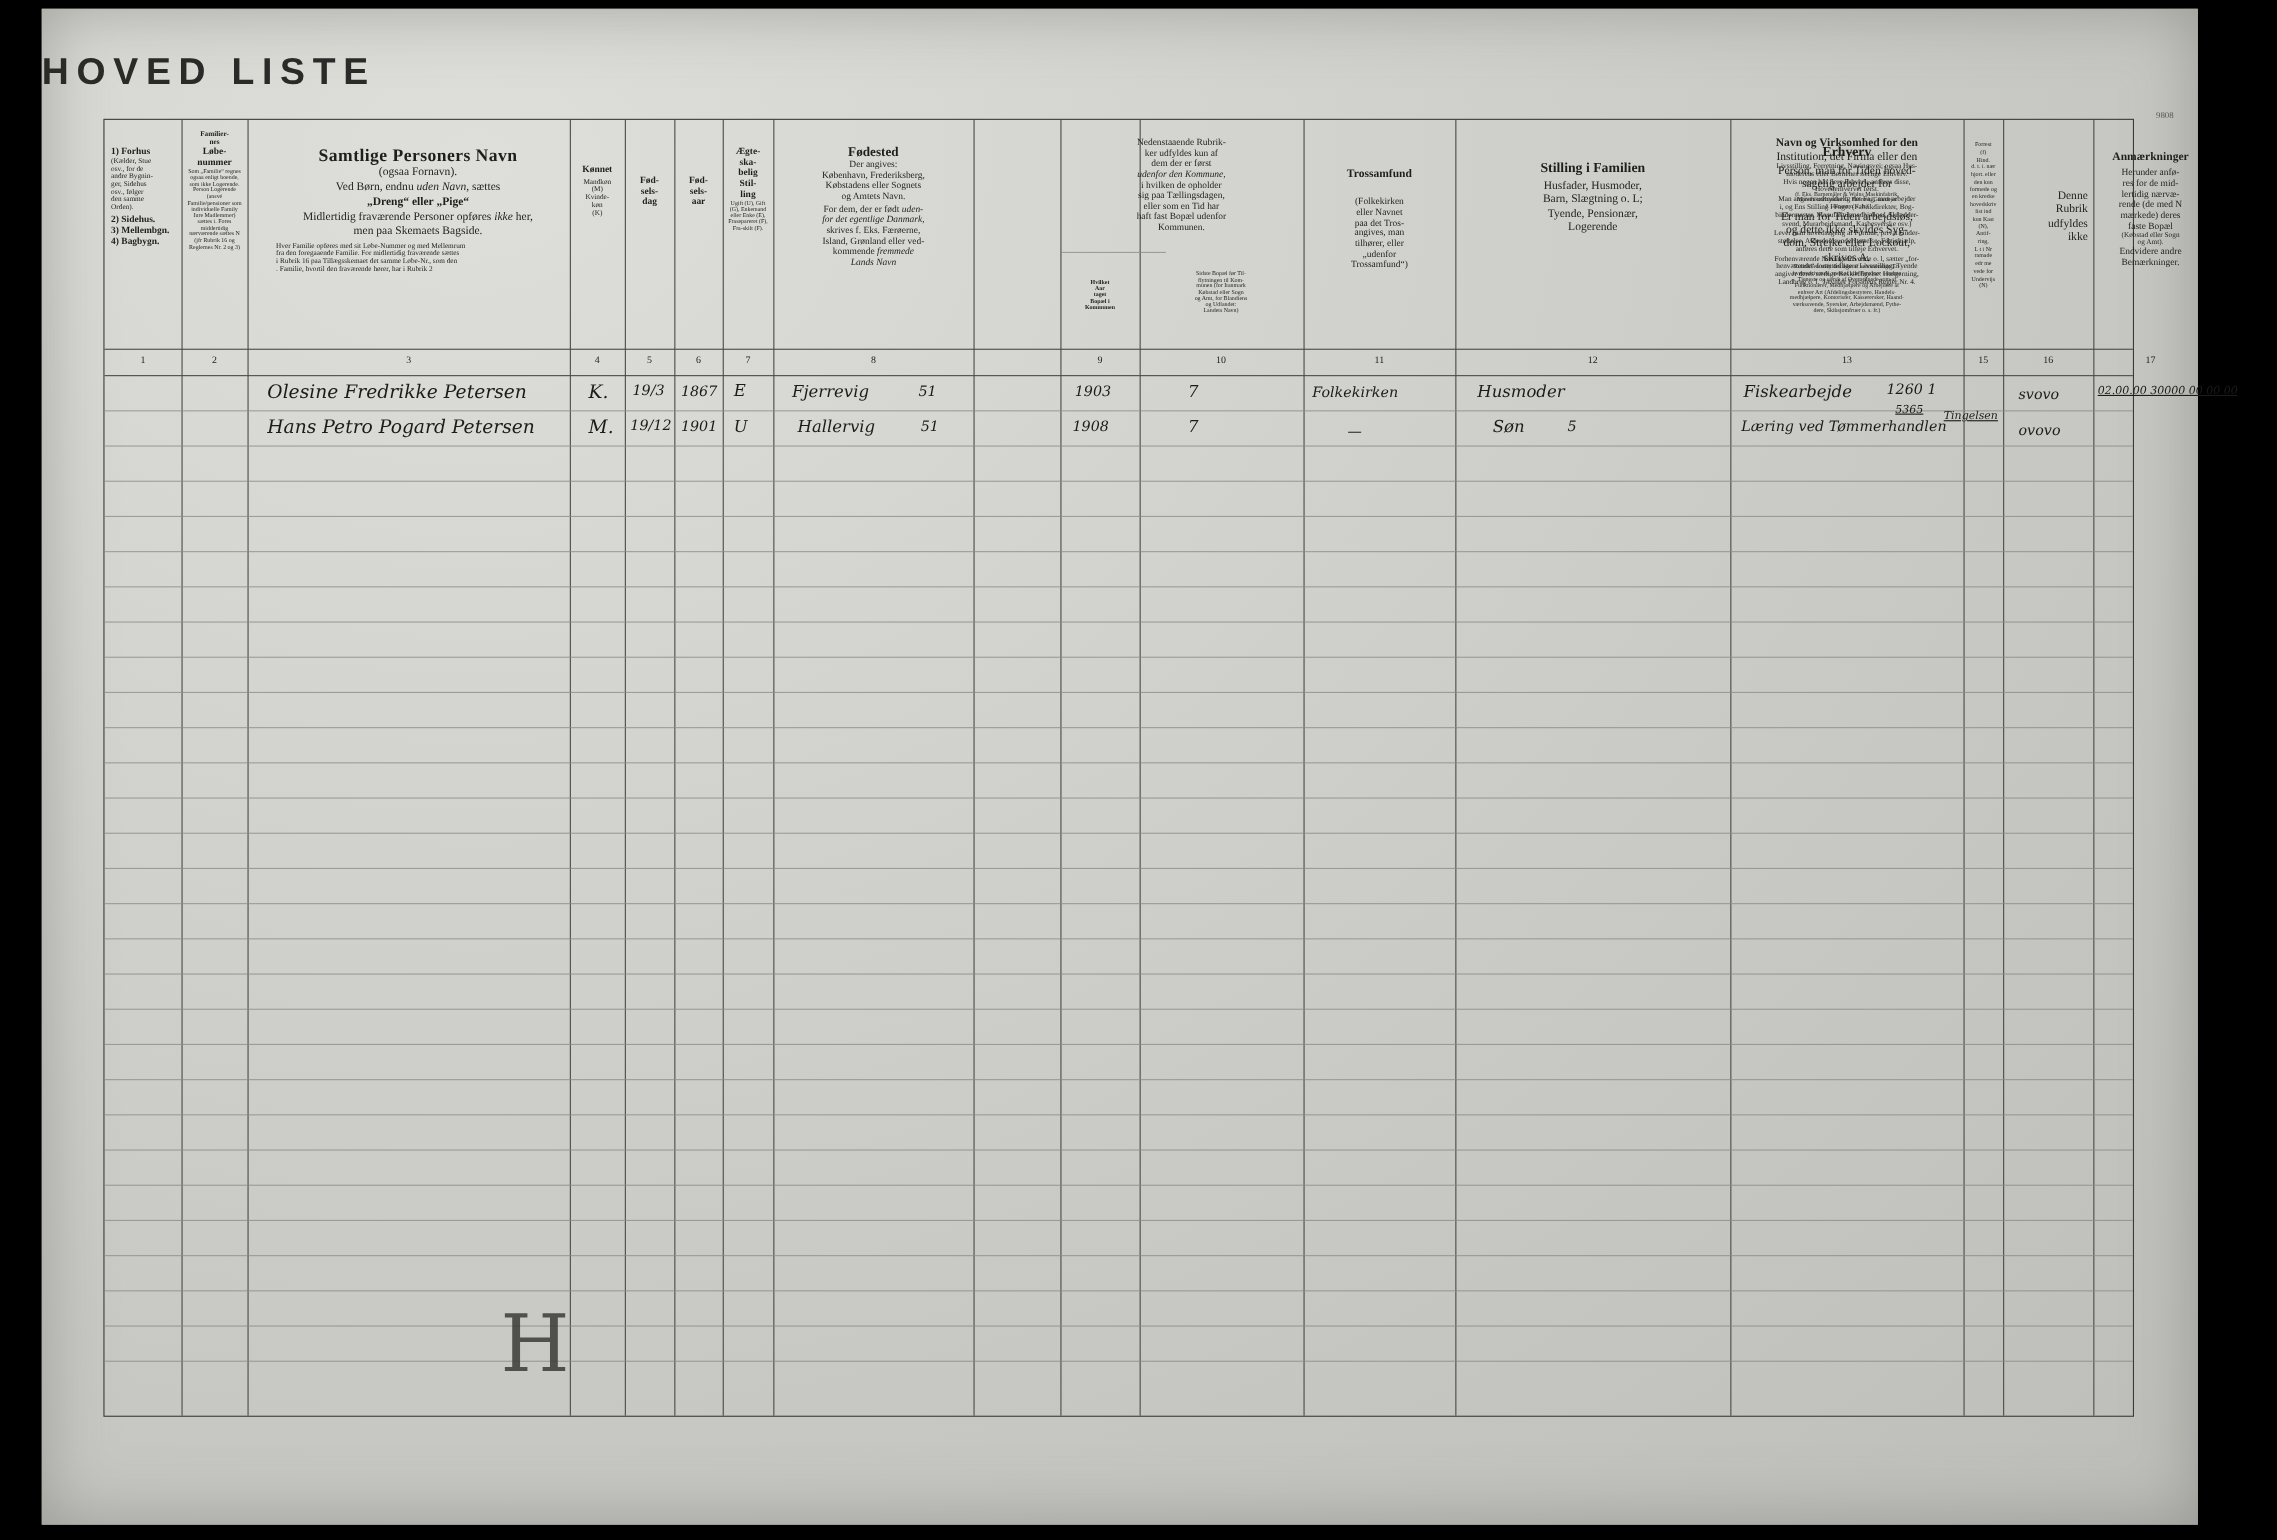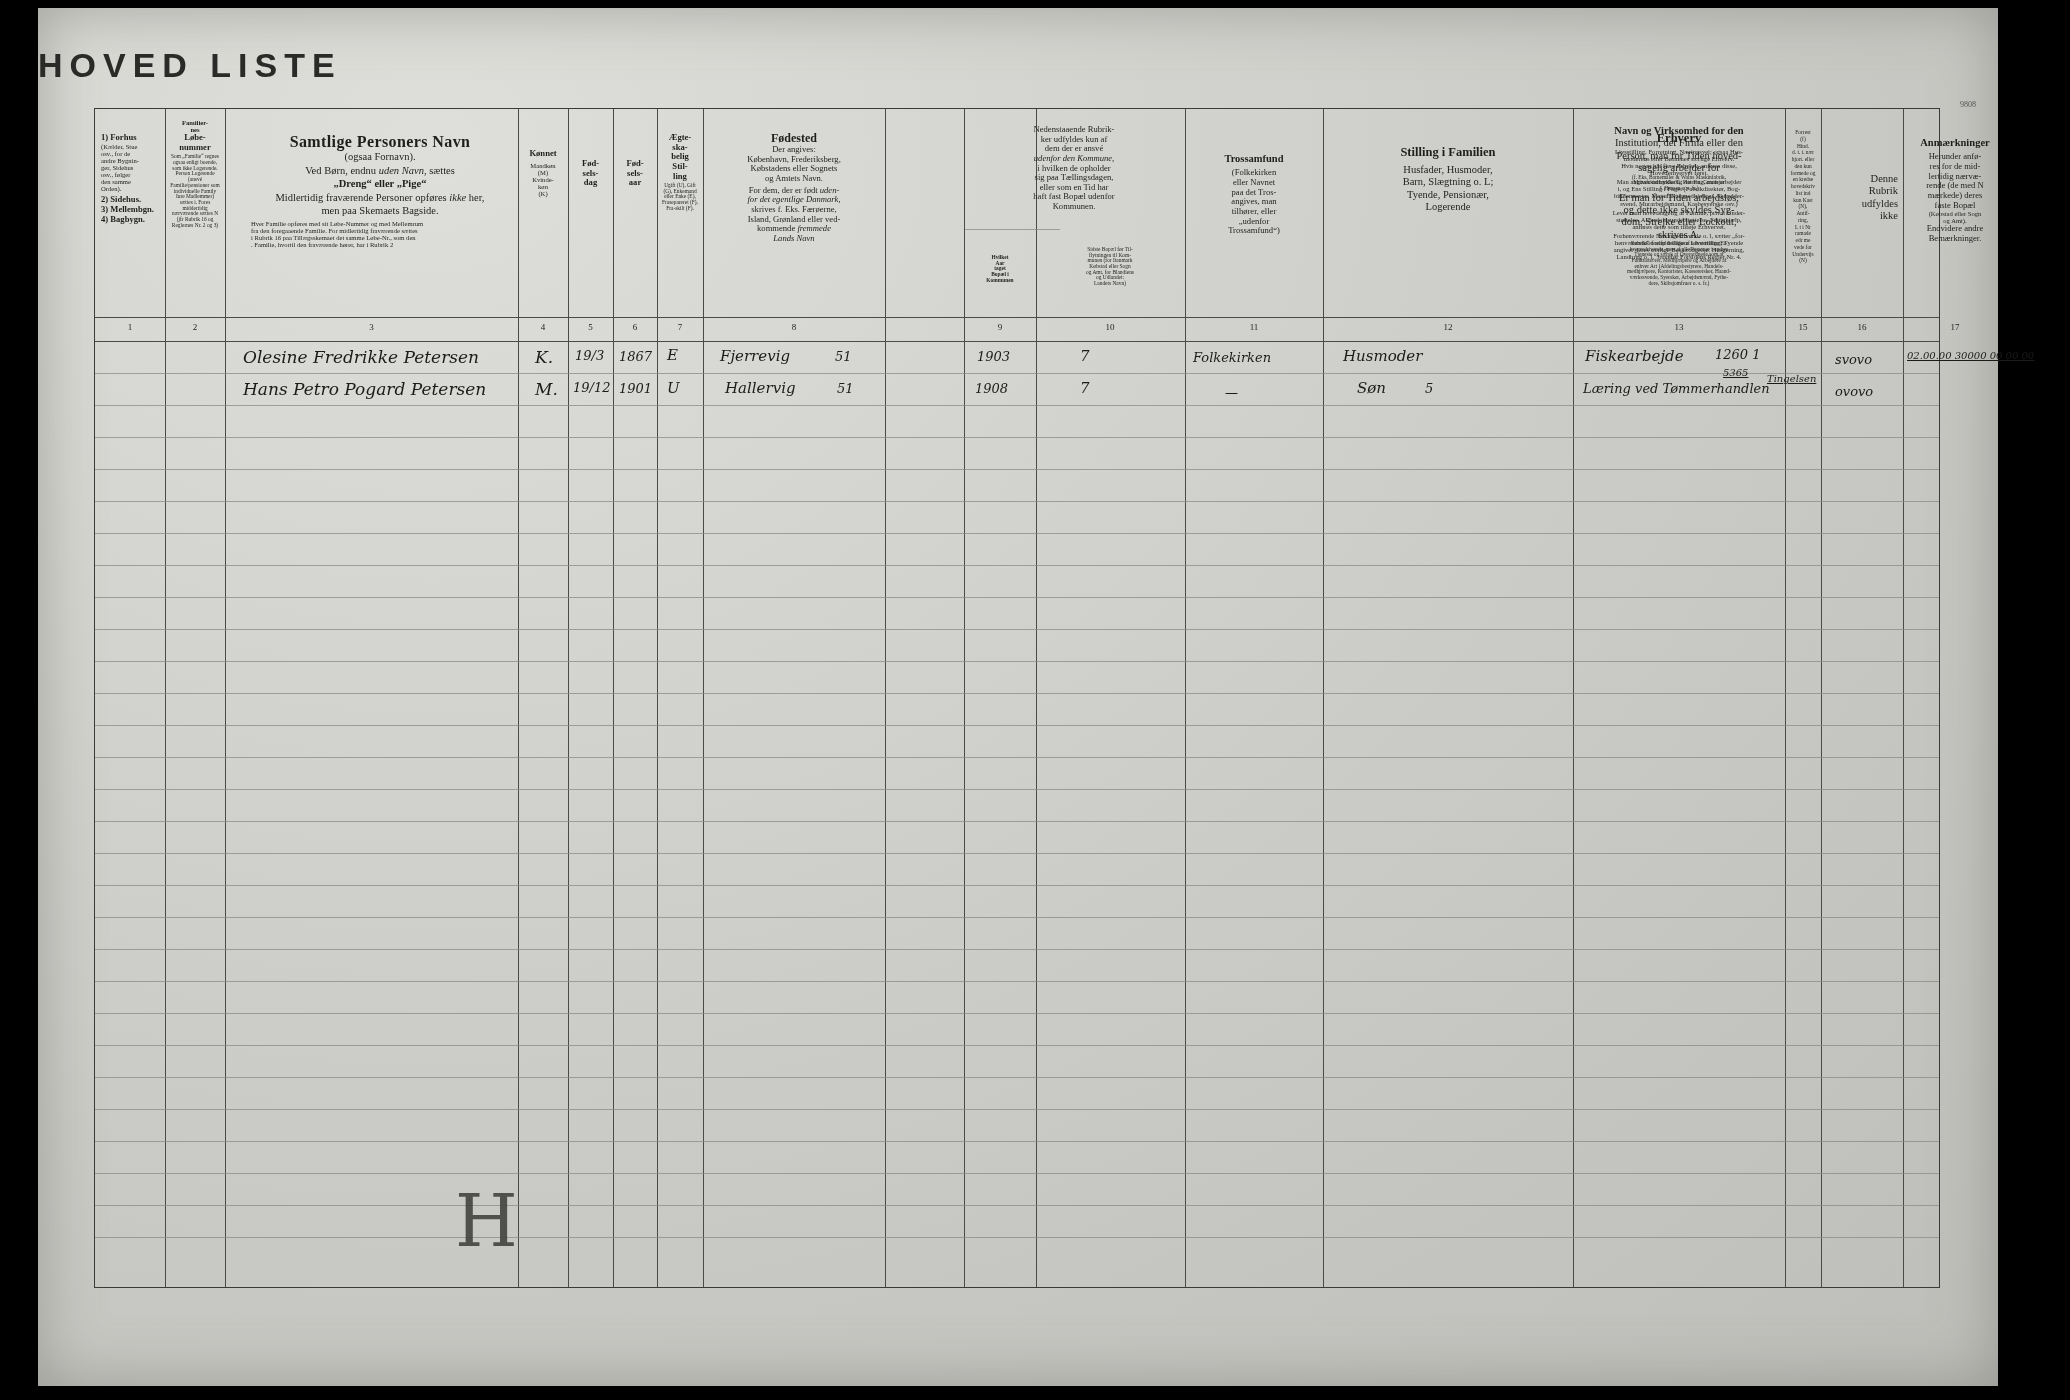--- a/index.html
+++ b/index.html
@@ -137,39 +137,39 @@
         <div class="sm"><i>for det egentlige Danmark,</i></div>
         <div class="sm">skrives f. Eks. Færøerne,</div>
         <div class="sm">Island, Grønland eller ved-</div>
         <div class="sm">kommende <i>fremmede</i></div>
         <div class="sm"><i>Lands Navn</i></div>
       </div>
 
       <div class="hcell" style="left:870px;top:14px;width:218px;">
         <div class="sm">Nedenstaaende Rubrik-</div>
         <div class="sm">ker udfyldes kun af</div>
-        <div class="sm">dem der er ansvé</div>
+        <div class="sm">dem der er først</div>
         <div class="sm"><i>udenfor den Kommune,</i></div>
         <div class="sm">i hvilken de opholder</div>
         <div class="sm">sig paa Tællingsdagen,</div>
         <div class="sm">eller som en Tid har</div>
         <div class="sm">haft fast Bopæl udenfor</div>
         <div class="sm">Kommunen.</div>
       </div>
       <div class="hline light" style="top:120px;left:870px;right:879px;"></div>
       <div class="hcell" style="left:870px;top:126px;width:70px;">
         <div class="xxs" style="font-weight:700;margin-top:18px">Hvilket<br>Aar<br>taget<br>Bopæl i<br>Kommunen</div>
       </div>
       <div class="hcell" style="left:942px;top:124px;width:146px;">
         <div class="xxs" style="margin-top:12px">Sidste Bopæl før Til-<br>flytningen til Kom-<br>munen (for Itanmark<br>Købstad eller Sogn<br>og Amt, for Blandiens<br>og Udlandet:<br>Landets Navn)</div>
       </div>
 
       <div class="hcell" style="left:1091px;top:42px;width:136px;">
         <div class="med" style="font-weight:700">Trossamfund</div>
-        <div class="sm" style="margin-top:3px">(Folkekirken</div>
+        <div class="sm" style="margin-top:13px">(Folkekirken</div>
         <div class="sm">eller Navnet</div>
         <div class="sm">paa det Tros-</div>
         <div class="sm">angives, man</div>
         <div class="sm">tilhører, eller</div>
         <div class="sm">„udenfor</div>
         <div class="sm">Trossamfund“)</div>
       </div>
 
       <div class="hcell" style="left:1229px;top:34px;width:248px;">
         <div class="med" style="font-weight:700;font-size:12.5px">Stilling i Familien</div>

